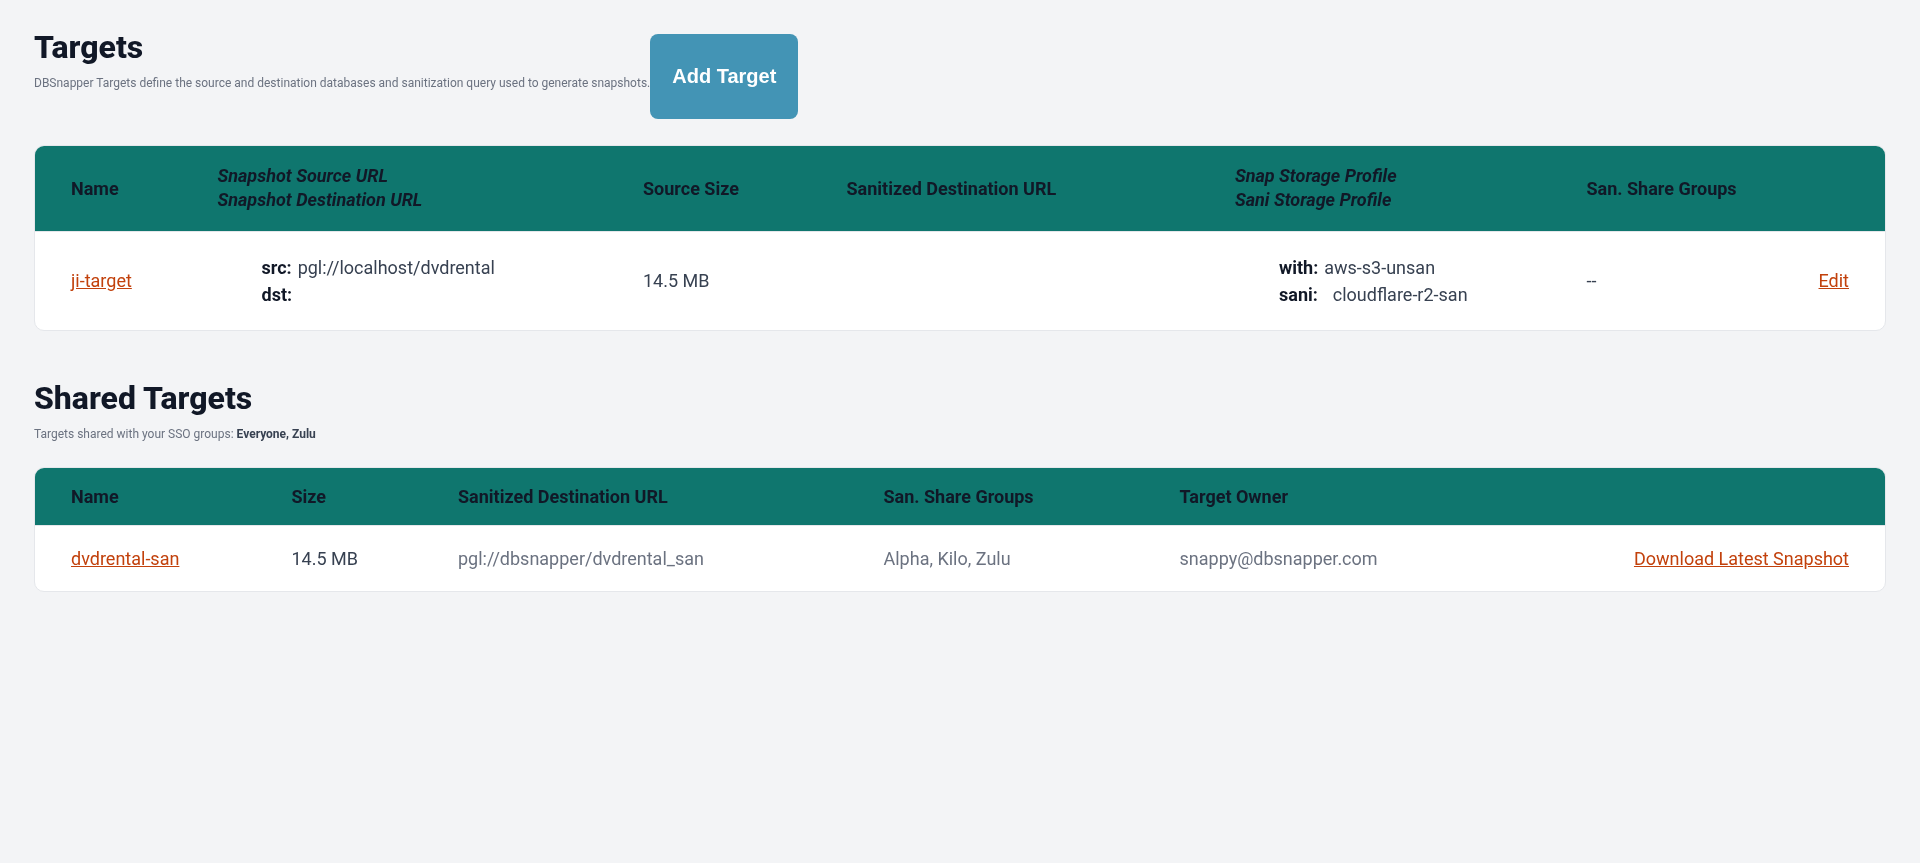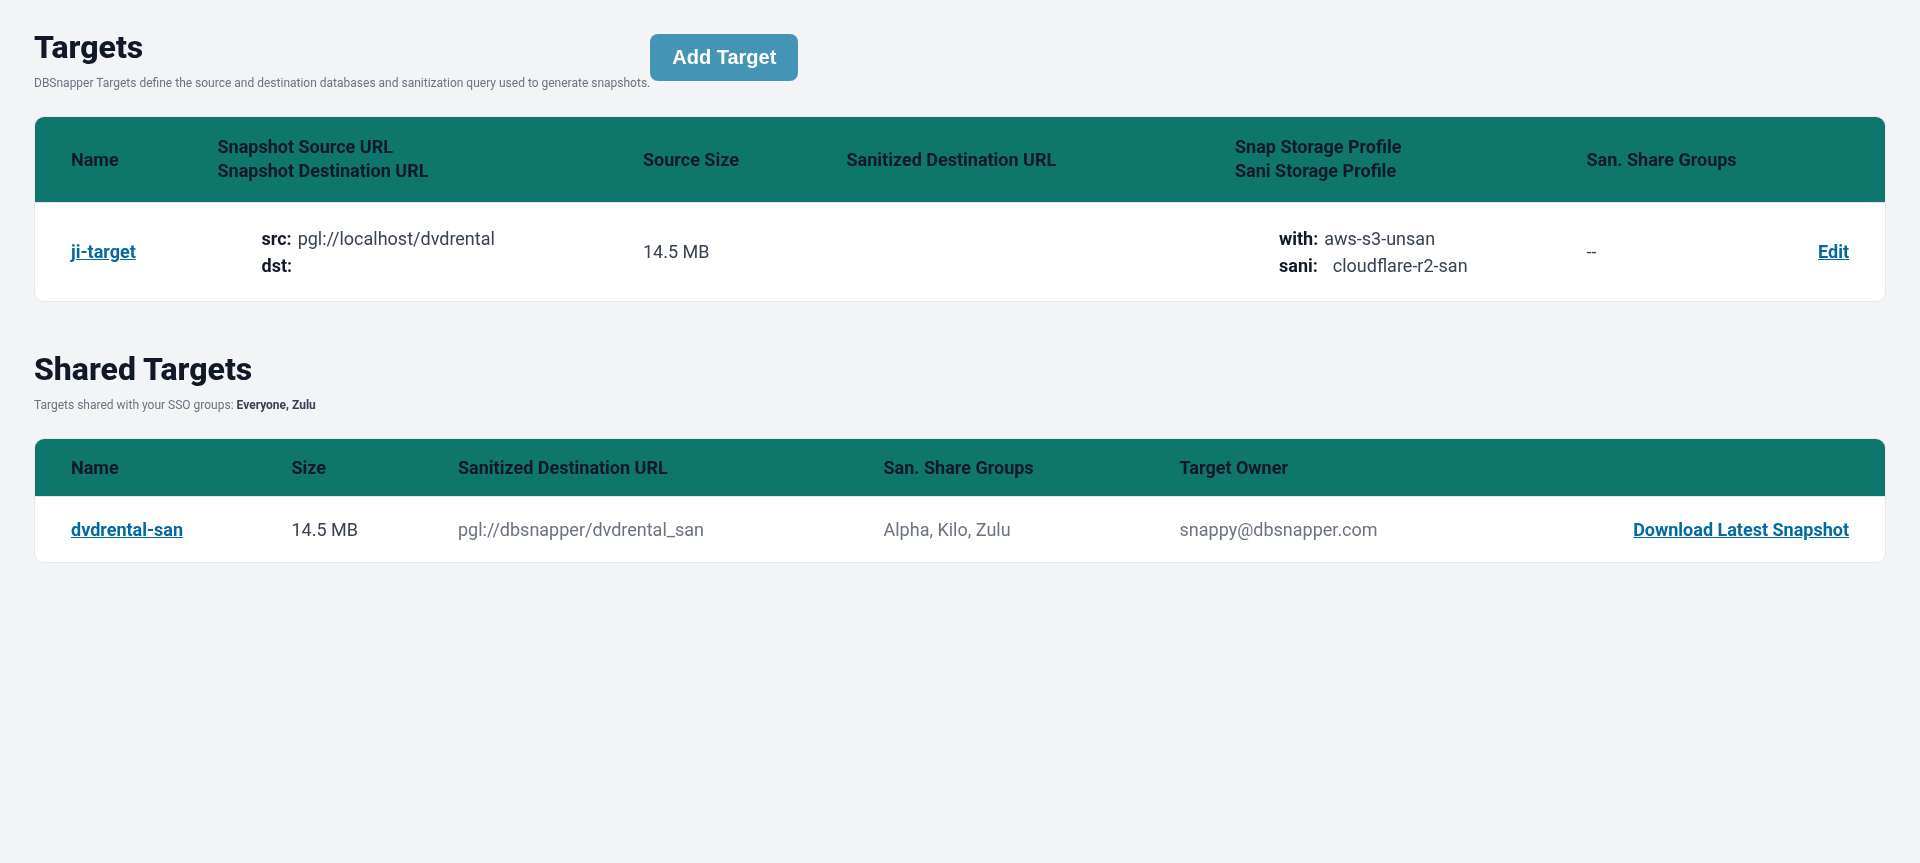--- a/index.html
+++ b/index.html
@@ -11,43 +11,43 @@
     font-size: 18px;
   }
   .section-header { display: flex; align-items: flex-start; margin-bottom: 26px; }
   .section-header .titles h1 {
     font-size: 32px; font-weight: 800; color: #111827; margin-bottom: 10px;
   }
   .section-header .titles p.sub { font-size: 12px; color: #6b7280; }
   .section-header .titles p.sub .bold { font-weight: 700; color: #374151; }
   .btn-primary {
     background: #4394b5; color: #fff; border: none; border-radius: 8px;
-    padding: 12px 22px; font-size: 20px; font-weight: 600; cursor: pointer;
+    padding: 31px 22px; font-size: 20px; font-weight: 600; cursor: pointer;
     white-space: nowrap; margin-top: 6px;
   }
   .card {
     background: #fff; border: 1px solid #e5e7eb; border-radius: 10px;
     overflow: hidden; margin-bottom: 48px;
   }
   table { width: 100%; border-collapse: collapse; }
   thead tr { background: #0f766e; }
   th {
     text-align: left; font-size: 18px; font-weight: 700; color: #111827;
     padding: 18px 16px; border-bottom: 1px solid #e5e7eb;
     vertical-align: middle;
   }
   th.first, td.first { padding-left: 36px; }
   th.last, td.last { padding-right: 36px; text-align: right; }
-  th .stack { line-height: 1.35; }
+  th .stack { line-height: 1.35; font-style: italic; }
   td {
     padding: 22px 16px; border-top: 1px solid #e5e7eb;
     font-size: 18px; color: #374151; vertical-align: middle;
   }
   tbody tr:first-child td { border-top: none; }
-  a.link { color: #0369a1; text-decoration: underline; font-weight: 700; cursor: pointer; }
+  a.link { color: #c2410c; text-decoration: underline; font-weight: 400; cursor: pointer; }
   .kv { line-height: 1.5; color: #374151; }
   .kv .k { font-weight: 700; color: #111827; margin-right: 6px; margin-left: 44px; }
   .muted { color: #6b7280; }
 </style>
 </head>
 <body>
 
 <div class="section-header">
   <div class="titles">
     <h1>Targets</h1>

